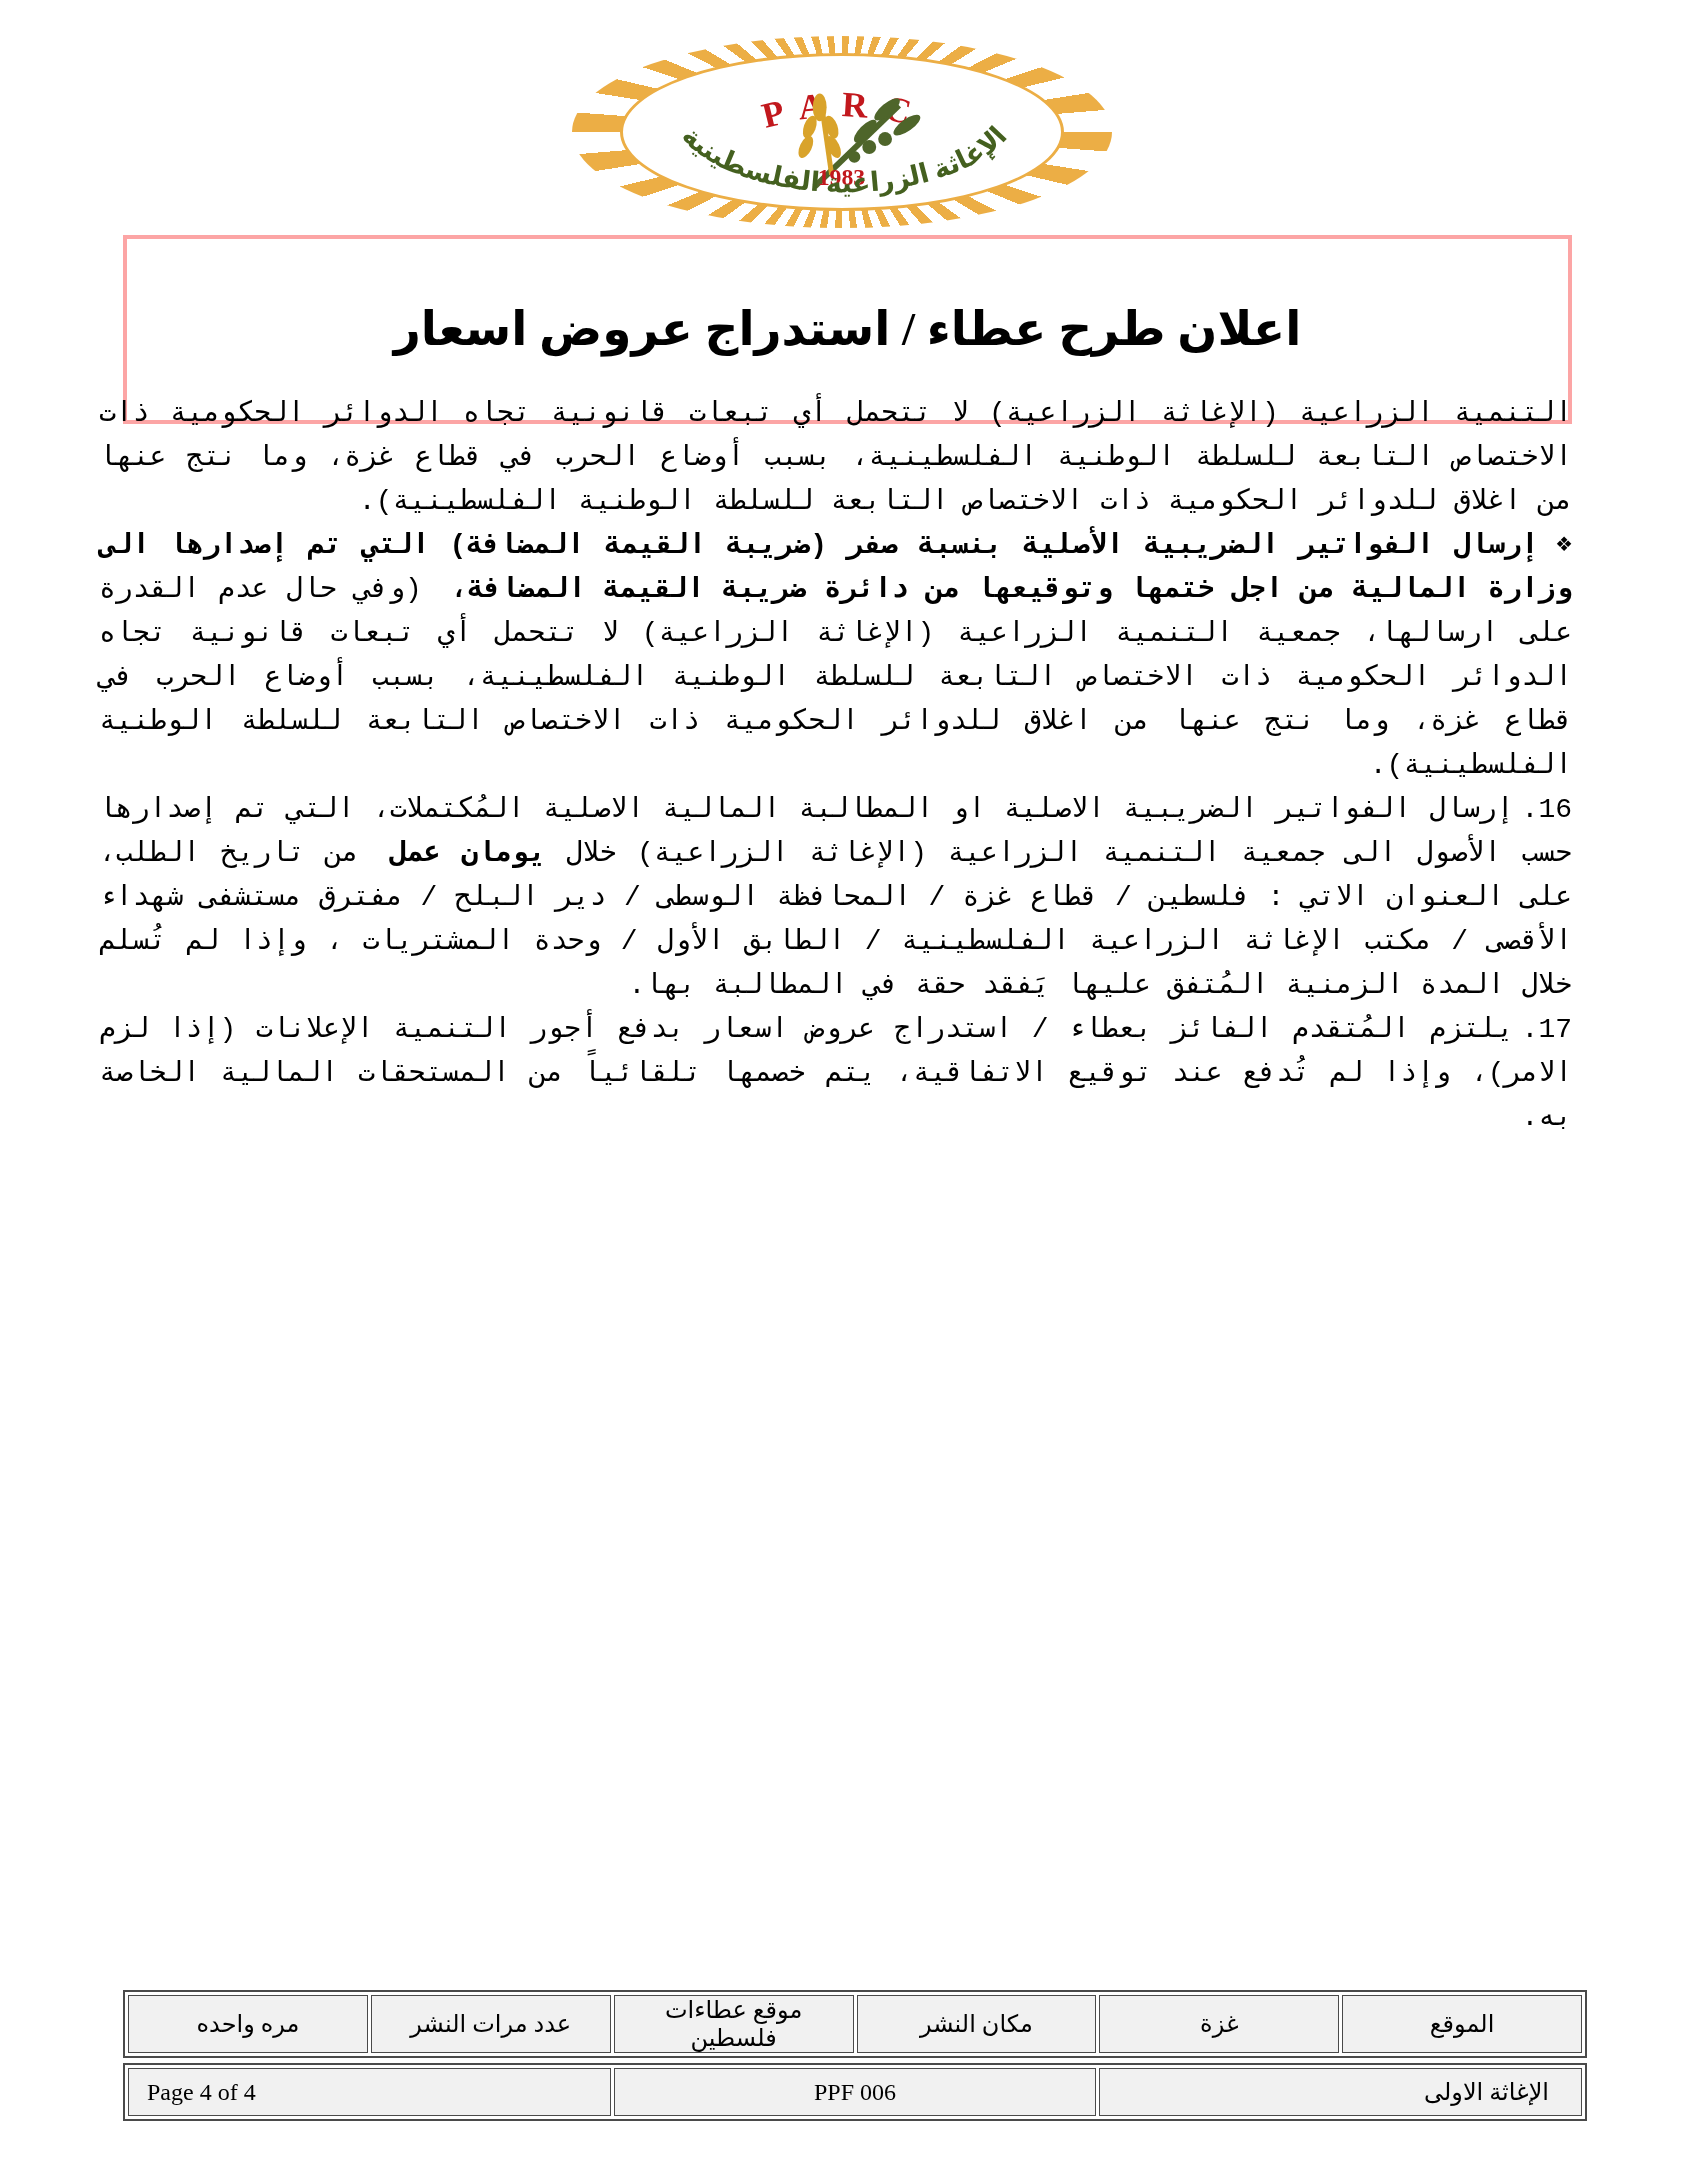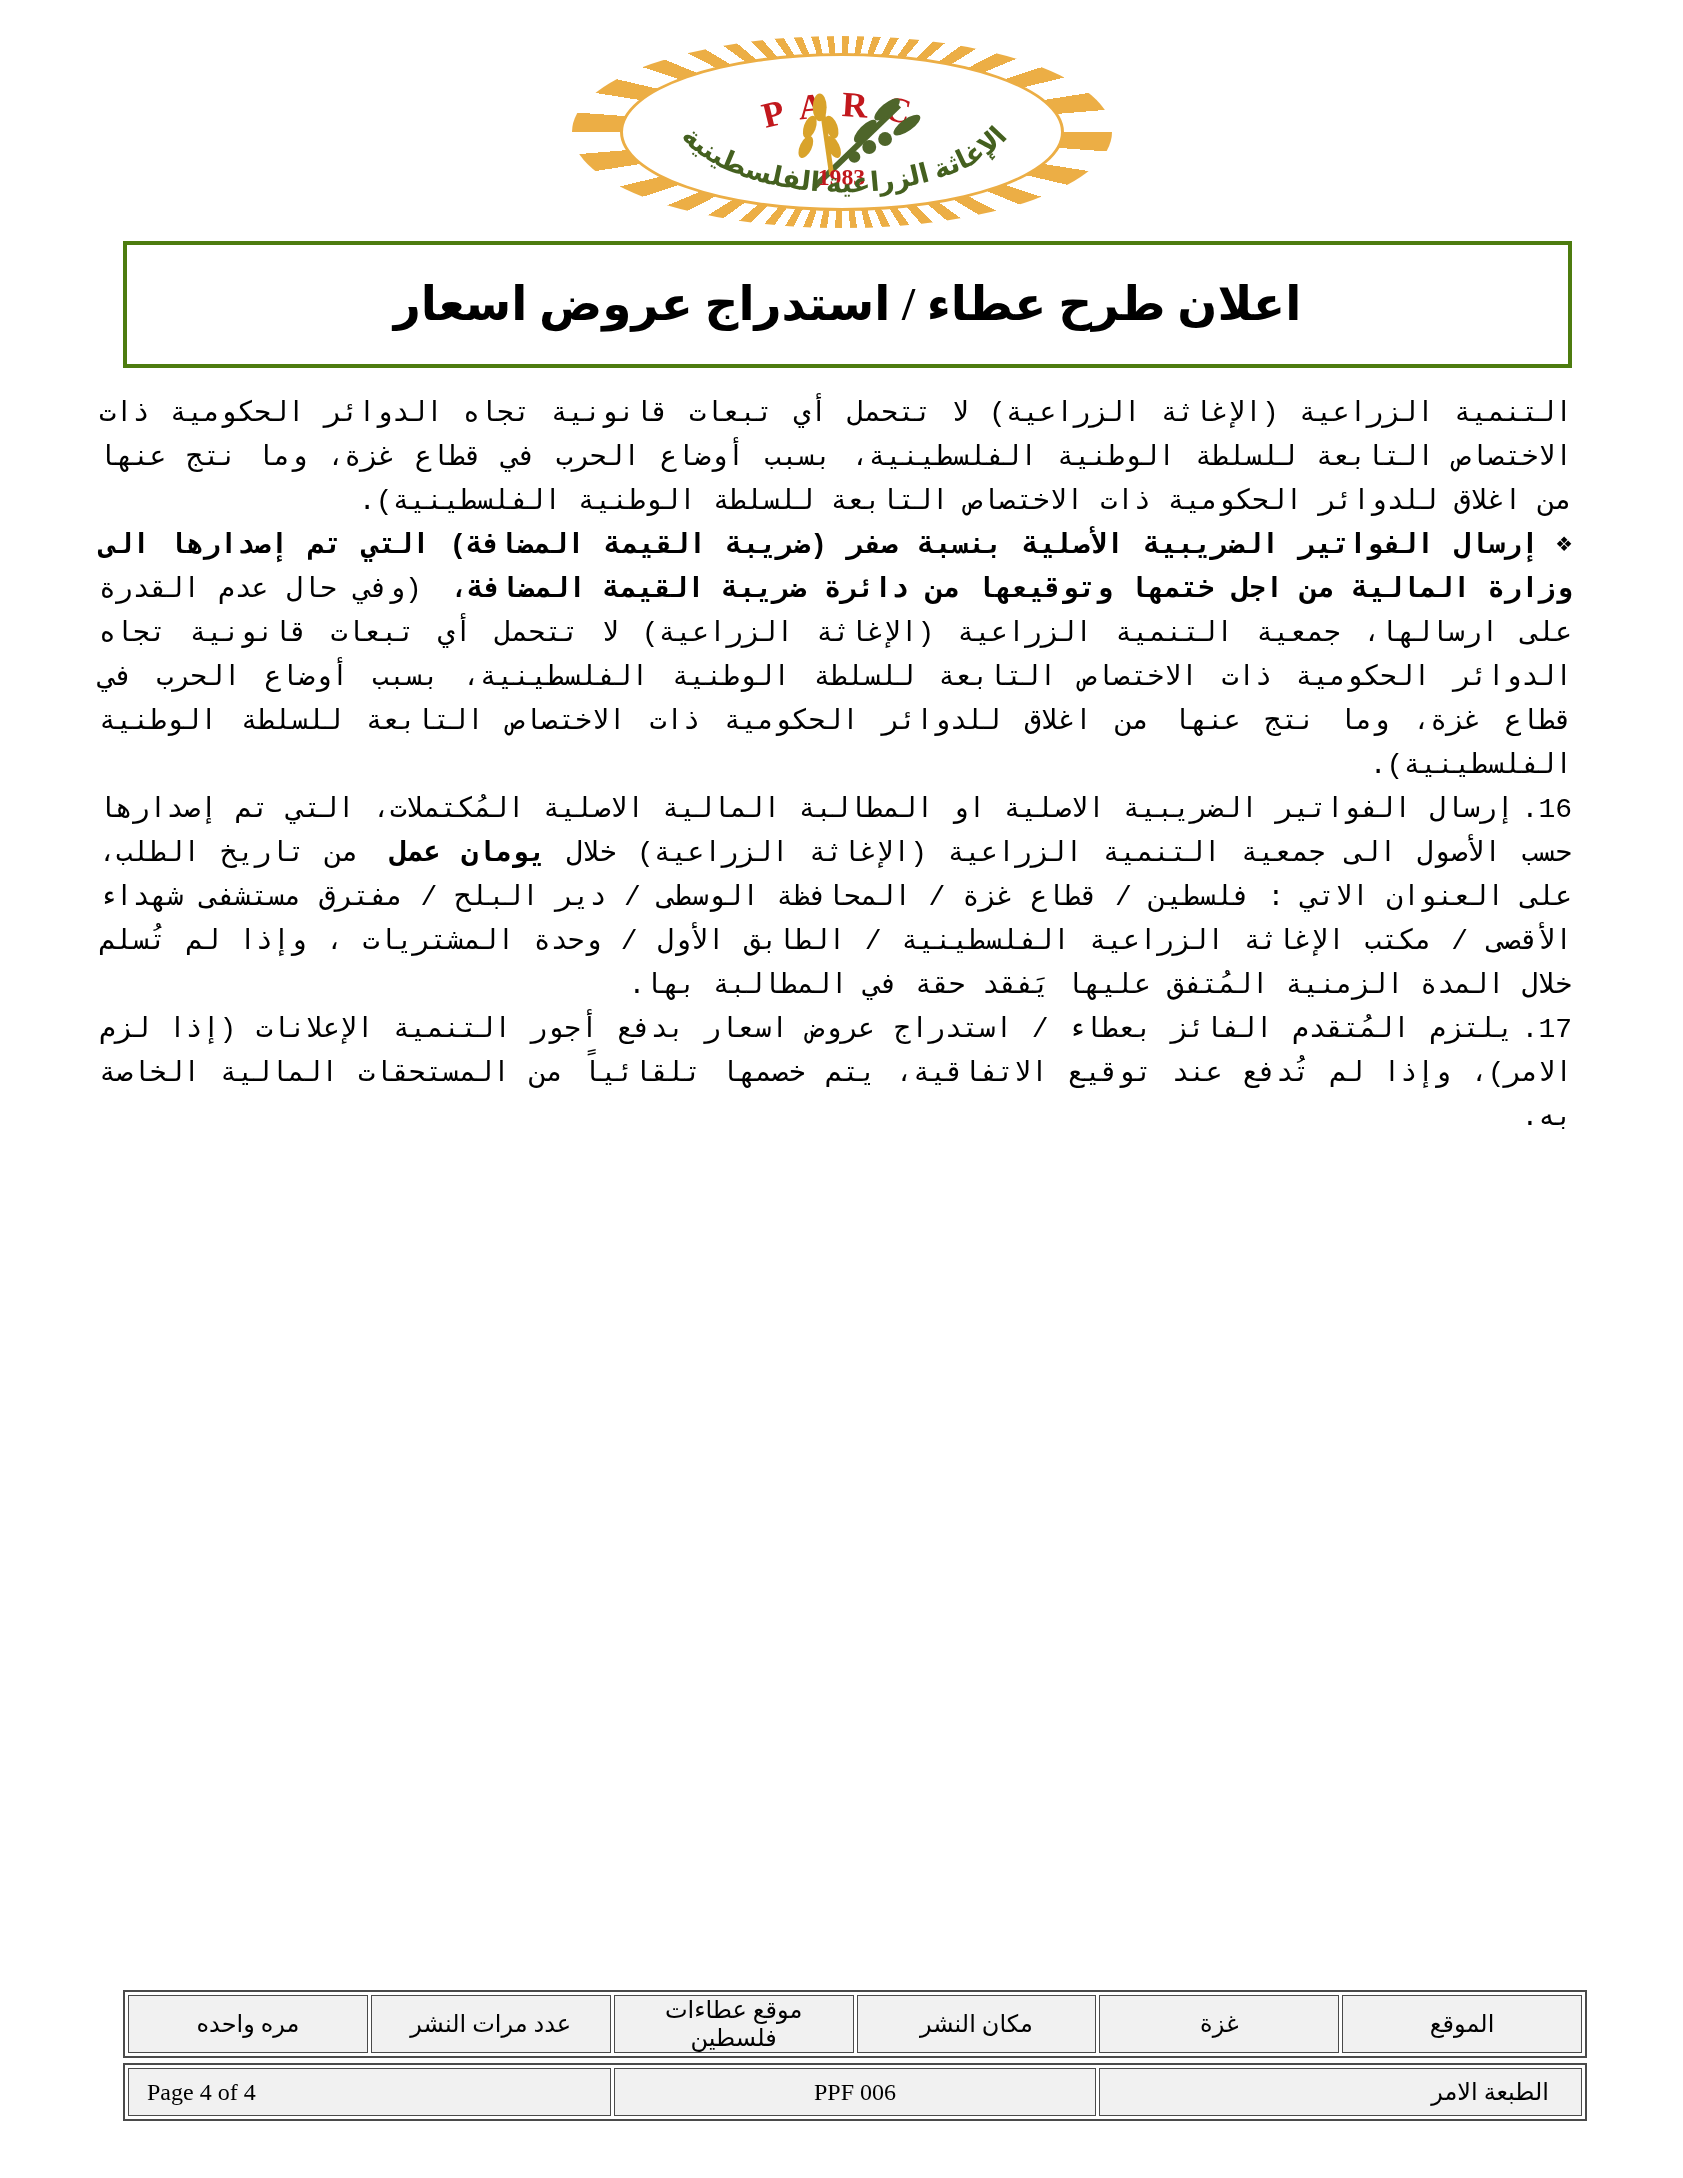--- a/index.html
+++ b/index.html
@@ -13,22 +13,22 @@
     position:absolute;inset:0;border-radius:50%;
     background:repeating-conic-gradient(#ecae45 0deg 4.2deg, rgba(255,255,255,0) 4.2deg 9deg);
   }
   .sun-core{
     position:absolute;left:48px;top:17px;right:48px;bottom:17px;
     background:#fff;border:3px solid #ecae45;border-radius:50%;
   }
   .logo-art{position:absolute;inset:0;}
   
   .title-box{
-    position:absolute;left:123px;top:241px;width:1449px;height:127px;
-    border:4px solid #4d7c0f;box-sizing:border-box;background:#fff;
+    position:absolute;left:123px;top:235px;width:1449px;height:189px;
+    border:4px solid #fca5a5;box-sizing:border-box;background:#fff;
     display:flex;flex-direction:column;align-items:center;justify-content:center;gap:4px;
   }
   .title-line1{font-size:47px;font-weight:bold;line-height:1.2;}
   .title-line2{font-size:44px;font-weight:bold;line-height:1.2;}
   
   .content{
     position:absolute;left:99px;top:392px;width:1473px;
     direction:rtl;text-align:justify;font-size:28px;line-height:44px;font-family:Liberation Mono, monospace;
   }
   .content p{margin:0;}
@@ -121,20 +121,20 @@
       <td>مكان النشر</td>
       <td>موقع عطاءات فلسطين</td>
       <td>عدد مرات النشر</td>
       <td>مره واحده</td>
     </tr>
   </tbody>
     </table>
   <table class="meta">
     <tbody>
         <tr>
-      <td class="al-right">الطبعة الامر</td>
+      <td class="al-right">الإغاثة الاولى</td>
       <td>PPF 006</td>
       <td class="al-left">Page 4 of 4</td>
     </tr>
   </tbody>
     </table>
 </div>
 
 
 </body></html>

